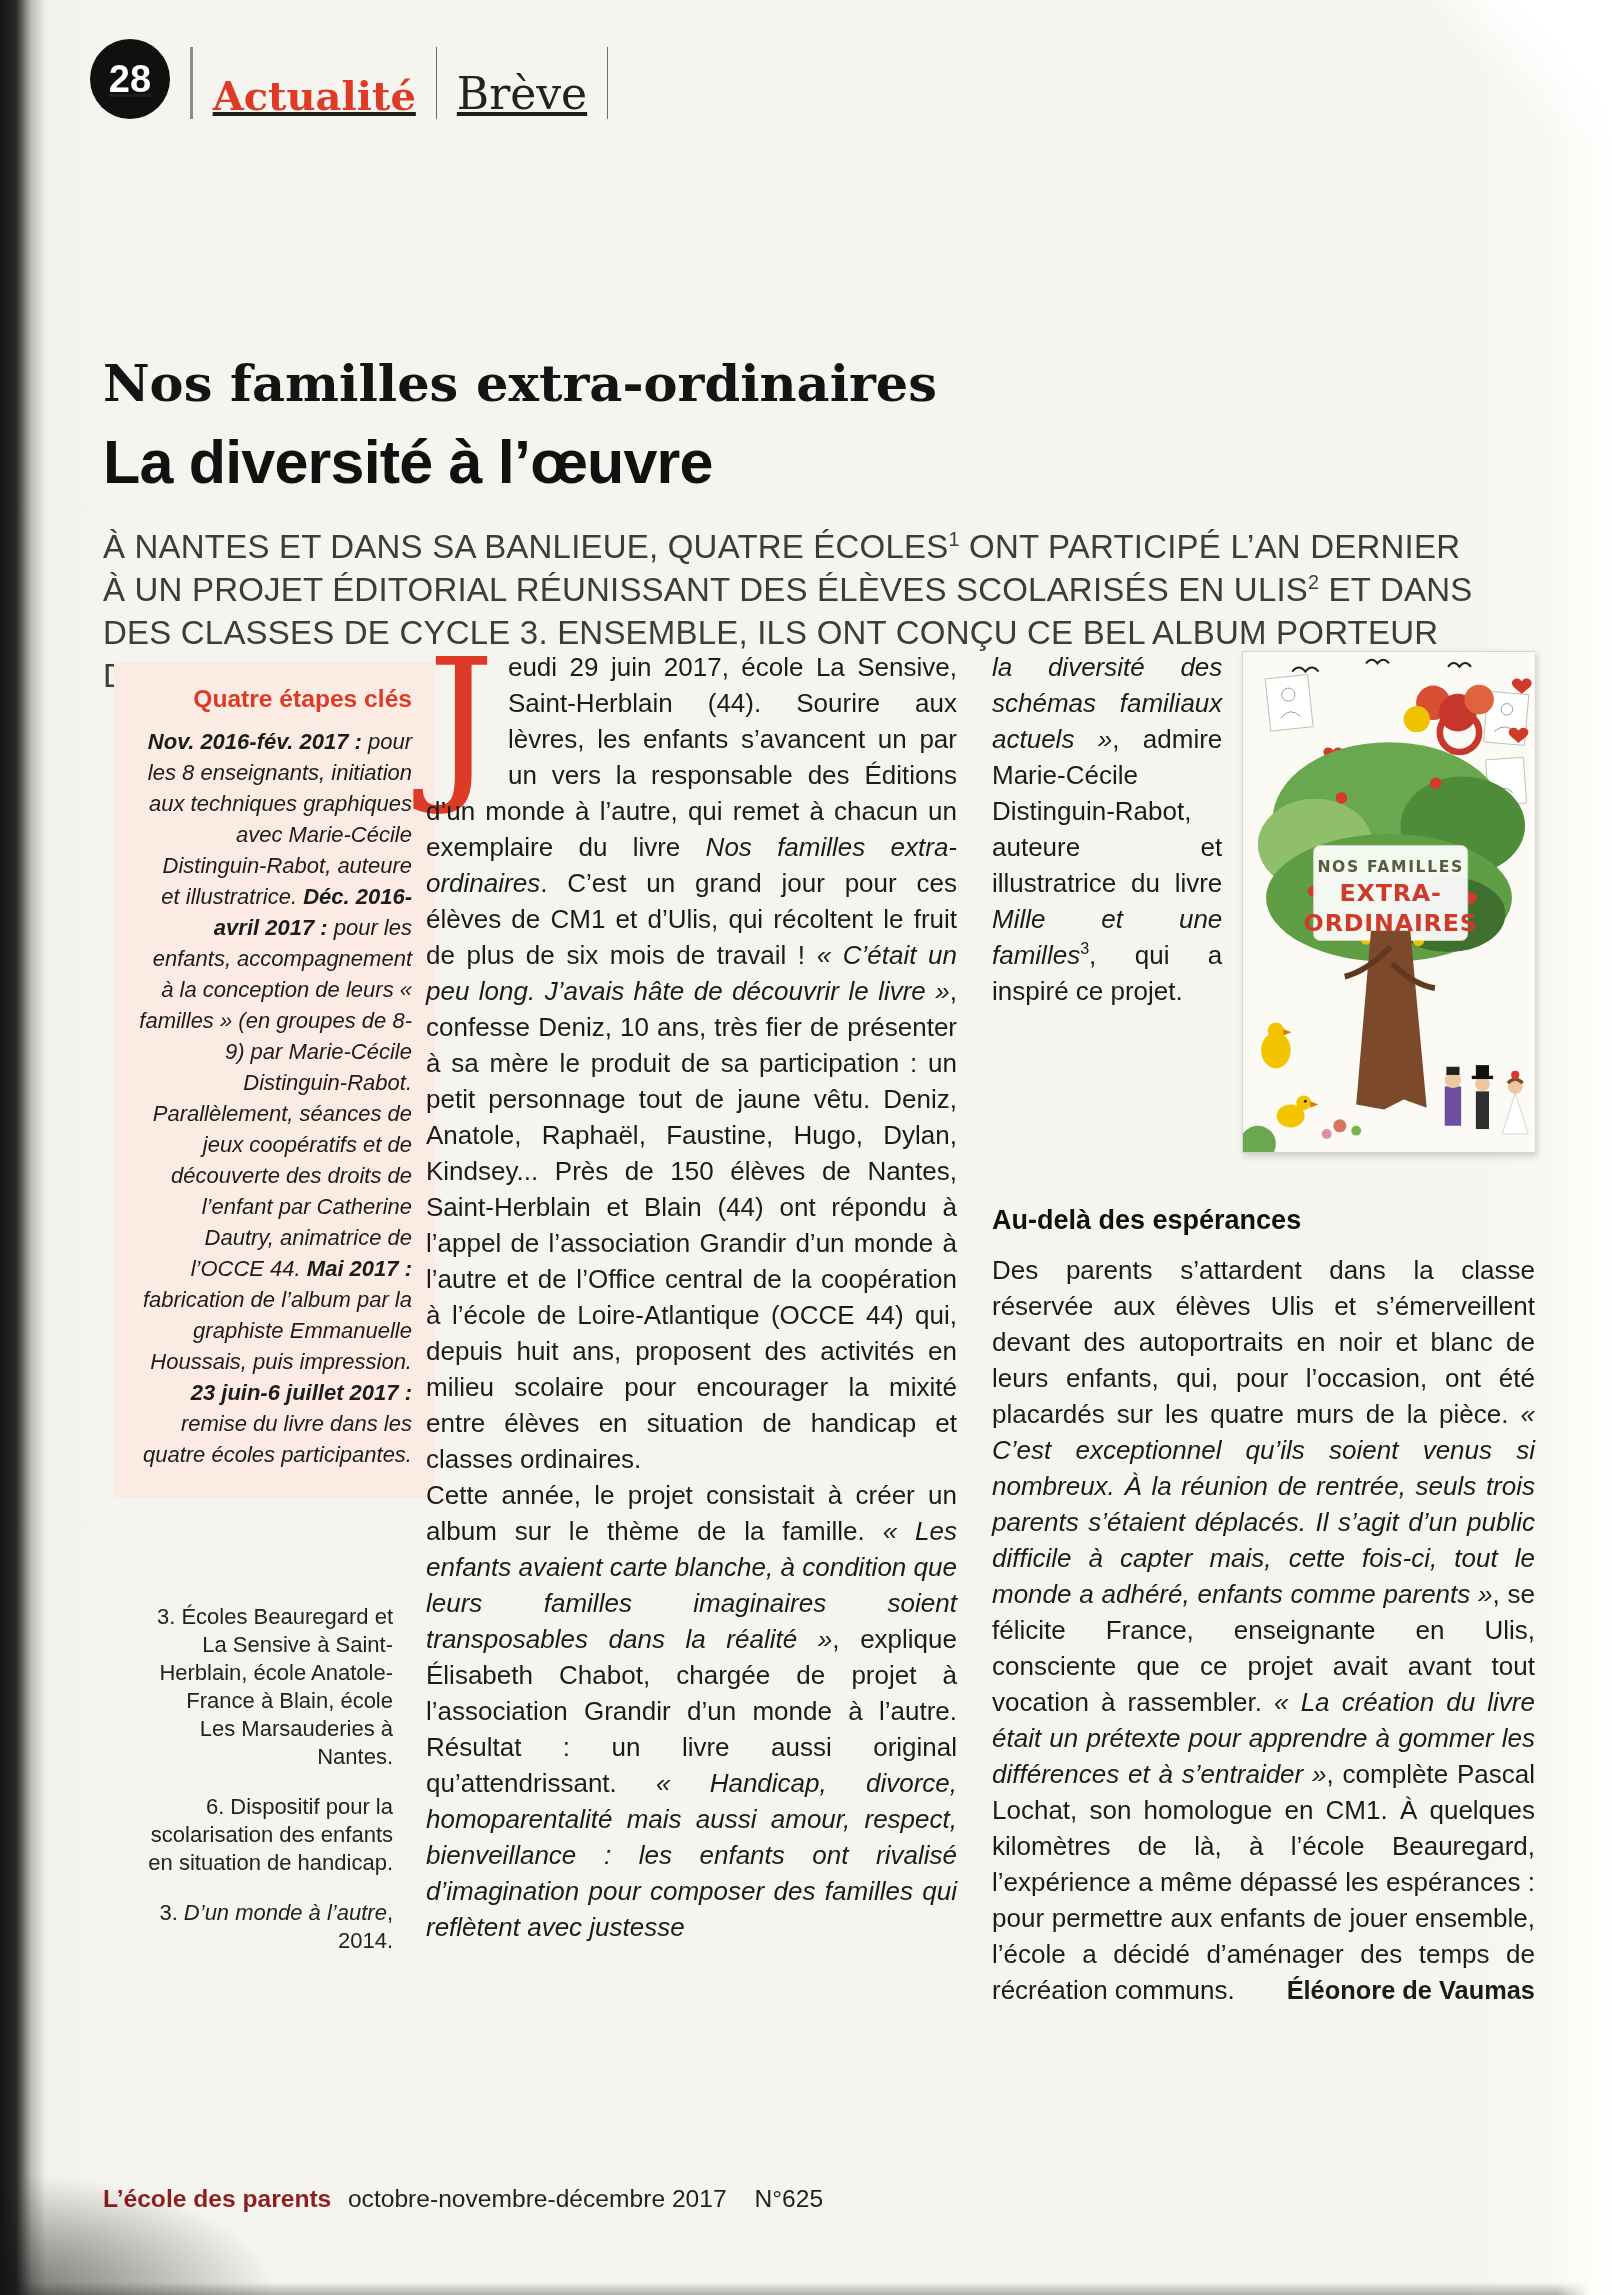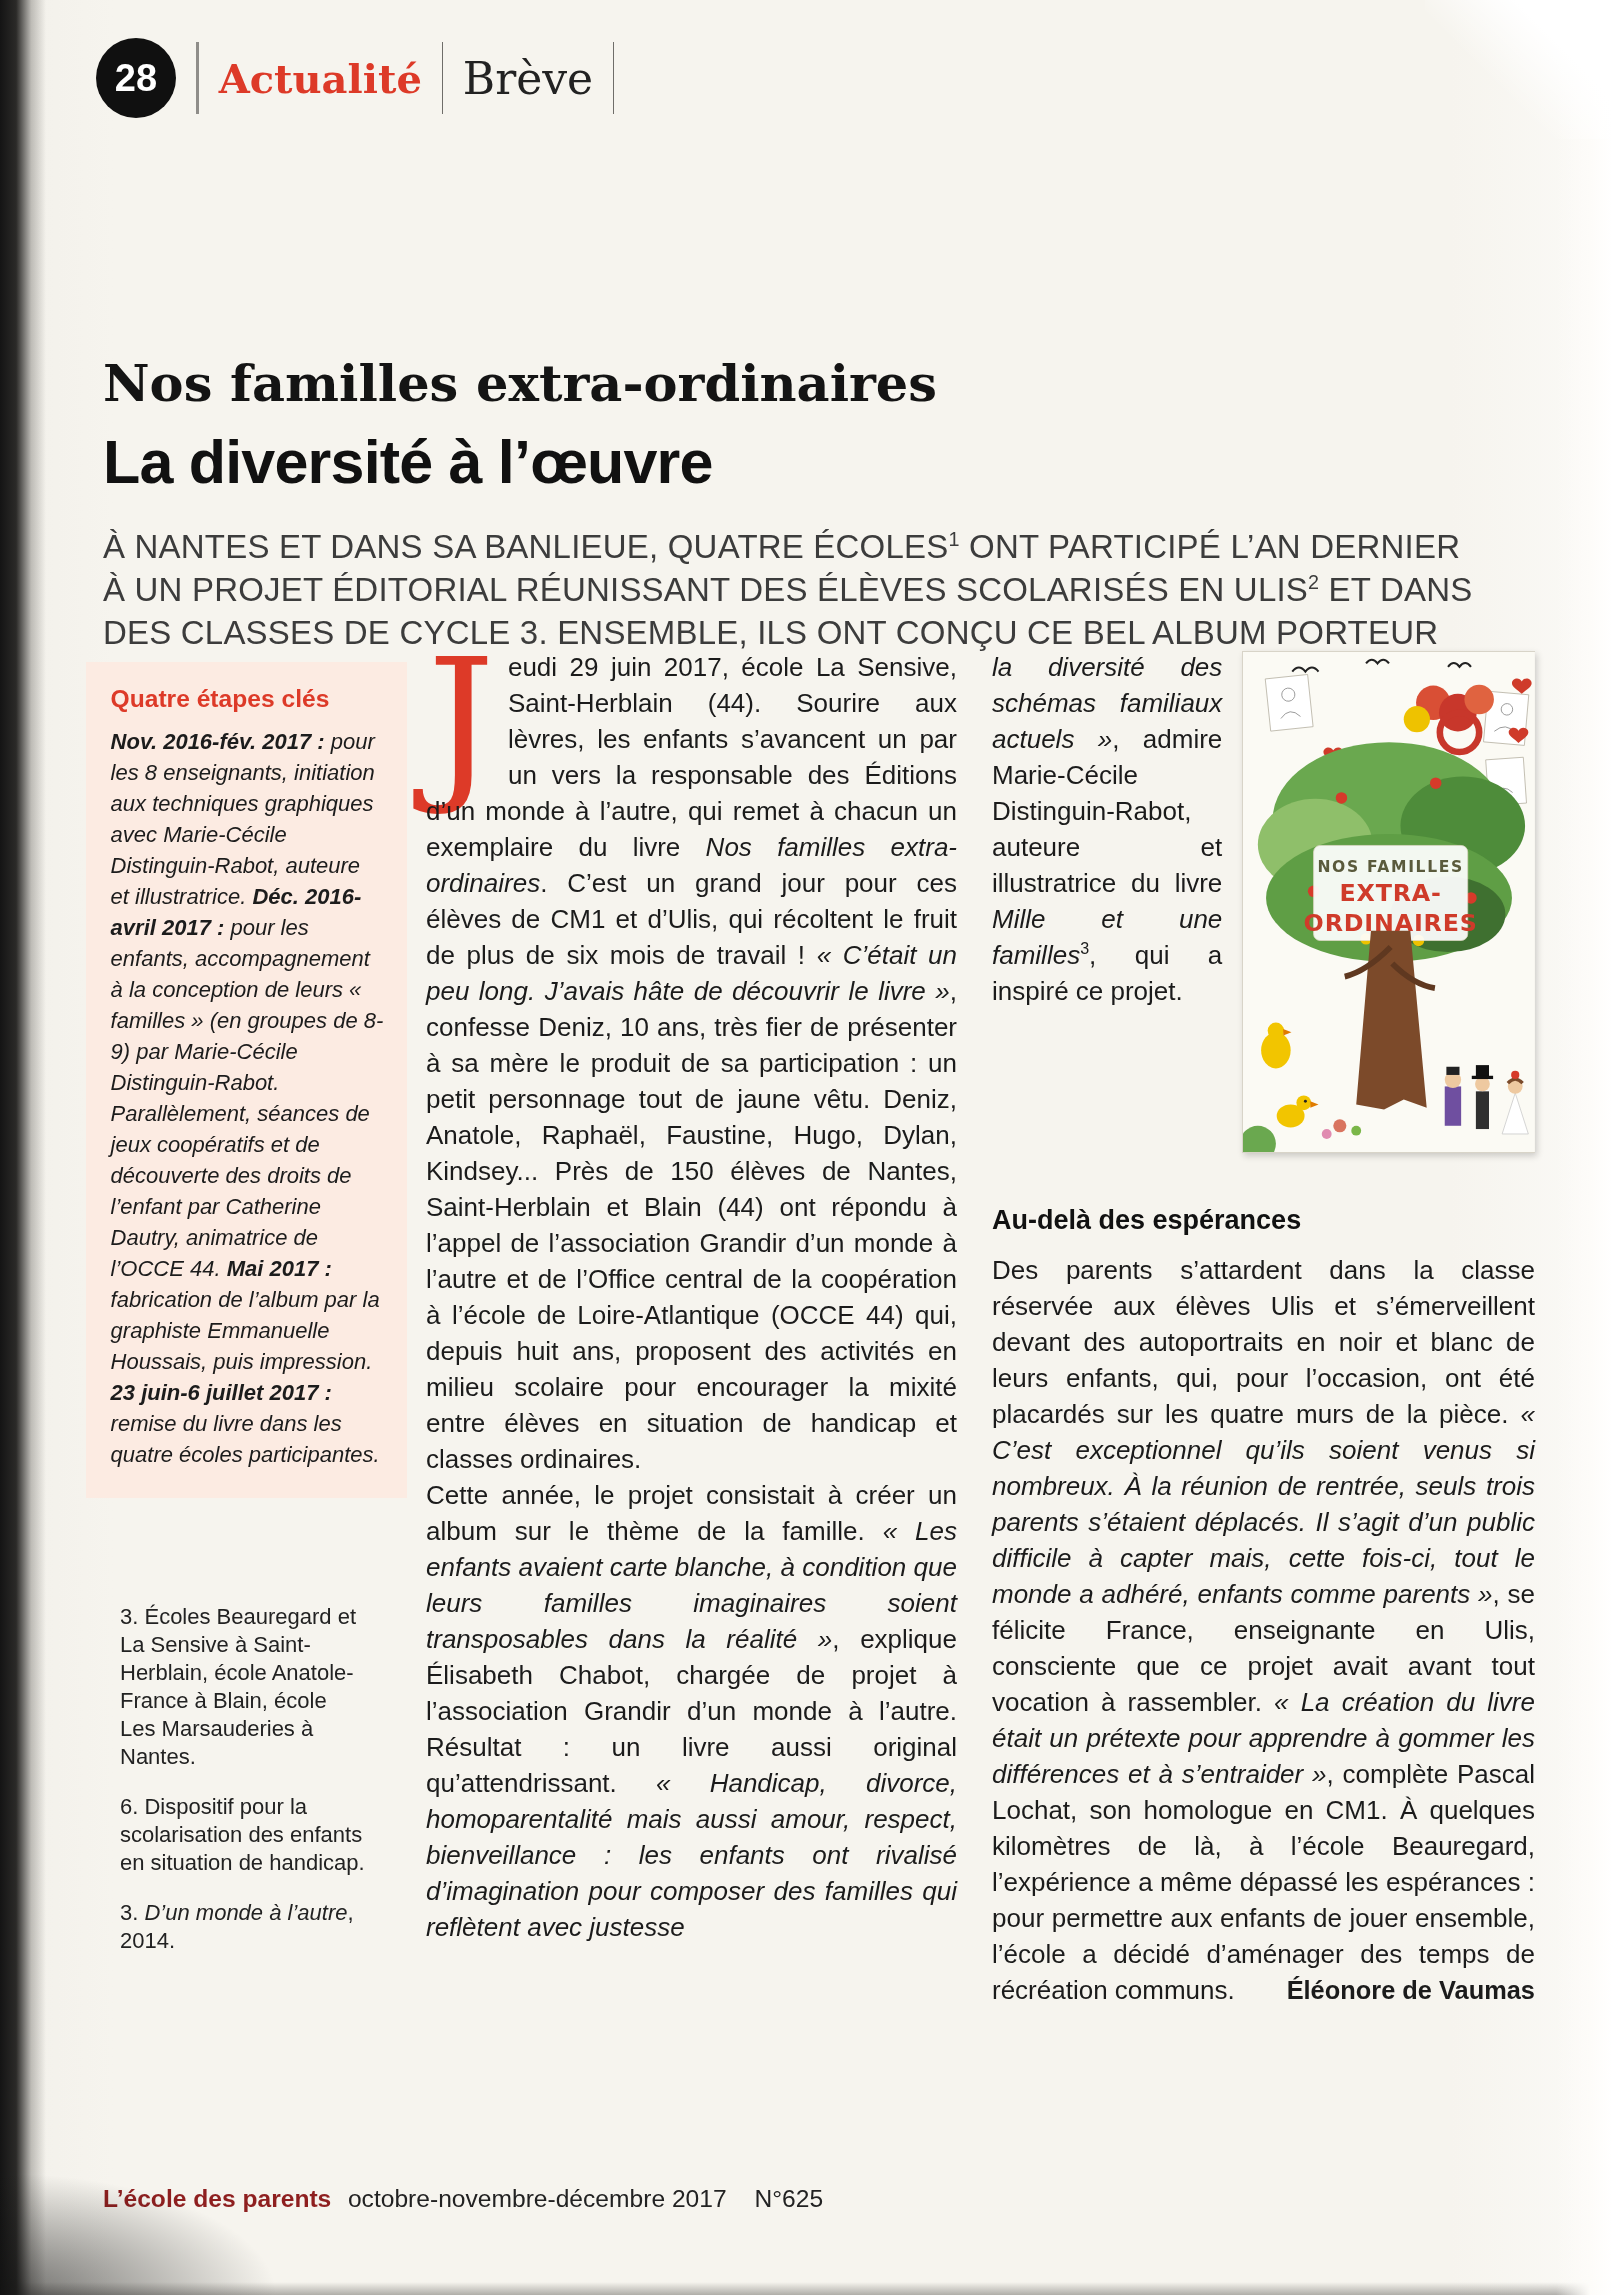--- a/index.html
+++ b/index.html
@@ -20,37 +20,37 @@
   .corner-bl{position:absolute;left:0;bottom:0;width:279px;height:123px;z-index:5;pointer-events:none;
     background:radial-gradient(ellipse at 0% 100%,rgba(18,18,18,.6),rgba(18,18,18,0) 70%);}
   .edge-bottom{position:absolute;left:0;right:0;bottom:0;height:13px;z-index:4;
     background:linear-gradient(0deg,rgba(60,58,54,.38),rgba(60,58,54,0));}
   .edge-right{position:absolute;right:0;top:0;bottom:0;width:57px;z-index:4;
     background:linear-gradient(270deg,#ffffff 0%,#fdfcf9 40%,rgba(255,255,255,0) 100%);}
   .corner-tr{position:absolute;top:0;right:0;width:188px;height:139px;z-index:4;
     background:linear-gradient(225deg,#ffffff 0%,#ffffff 30%,rgba(255,255,255,0) 62%);}
 
   
-  .masthead{position:absolute;top:37px;left:96px;display:flex;align-items:center;height:82px;}
+  .masthead{position:absolute;top:37px;left:90px;display:flex;align-items:flex-end;height:82px;text-decoration:underline;}
   .badge{width:80px;height:80px;border-radius:50%;background:#101010;color:#fff;
          display:flex;align-items:center;justify-content:center;font-size:38px;font-weight:bold;}
   .mast-div{width:3.3px;height:72px;background:#8f8d89;margin:0 19.7px;}
   .mast-div.thin{width:1.6px;background:#6f6d69;}
   .section-label{color:var(--accent);font-family:"DejaVu Serif",serif;font-weight:bold;font-size:40px;}
   .subsection-label{font-family:"DejaVu Serif",serif;font-size:44px;color:#222;}
 
   
   .kicker{position:absolute;left:103px;top:311px;font-family:"DejaVu Serif",serif;font-size:51px;color:#141414;}
   .main-title{position:absolute;left:103px;top:386px;font-size:61px;font-weight:800;letter-spacing:-0.8px;color:#111;}
   .standfirst{position:absolute;left:103px;top:492px;width:1377px;font-size:33px;line-height:43px;
               color:var(--muted);letter-spacing:0.2px;}
   .standfirst sup{font-size:.6em;}
 
   
-  .col-sidebar{position:absolute;left:86px;top:662px;width:321px;}
+  .col-sidebar{position:absolute;left:114px;top:662px;width:321px;text-align:right;}
   .sidebar-box{background:var(--sidebar-bg);padding:23px 23px 28px 24.6px;}
   .sidebar-title{color:var(--accent);font-size:24.6px;font-weight:bold;margin:0 0 13px 0;}
   .sidebar-body{font-size:22px;line-height:31px;color:#1c1c1c;}
   .footnotes{margin-top:105px;padding-left:34px;width:279px;font-size:22px;line-height:28px;color:#222;}
   .footnote{margin-bottom:16.4px;}
 
   .col-middle{position:absolute;left:426px;top:649px;width:531px;}
   .col-right{position:absolute;left:992px;top:649px;width:543px;}
 
   .body-text{font-size:26px;line-height:36px;text-align:justify;hyphens:auto;overflow-wrap:break-word;color:#1b1b1b;}

